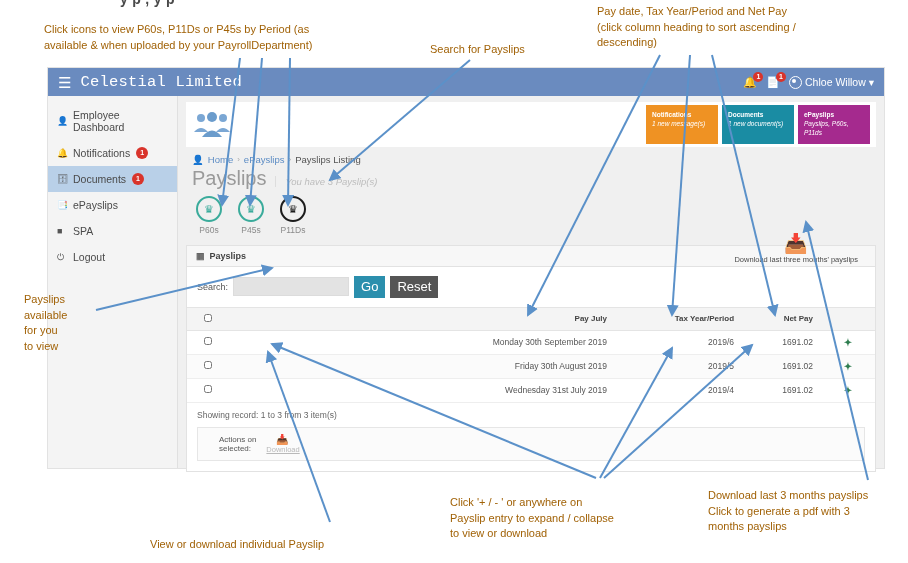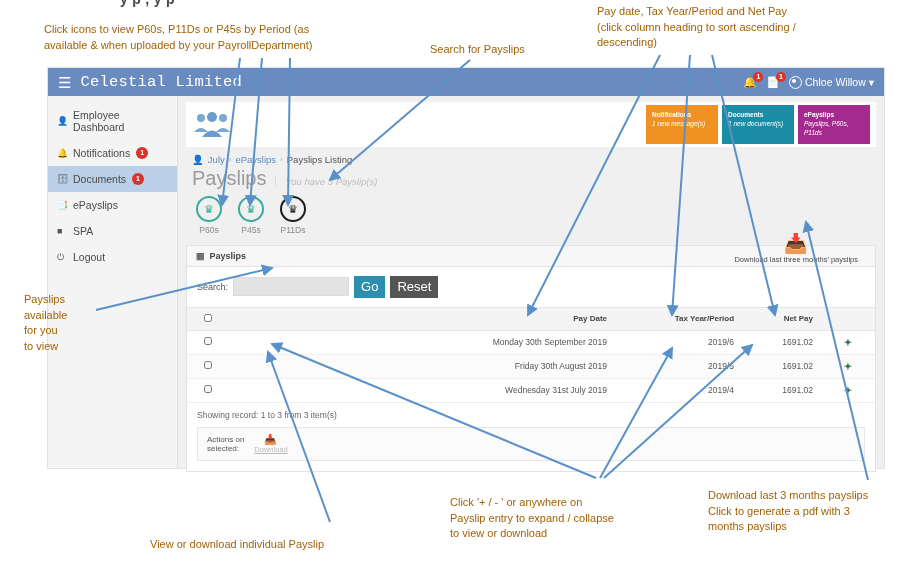--- a/index.html
+++ b/index.html
@@ -138,21 +138,21 @@
   .col-date{text-align:right;}
   .col-tax{text-align:right;margin-top:10px;}
   .col-net{text-align:right;}
   .col-exp{width:38px;text-align:center;}
   input[type=checkbox]{width:8px;height:8px;margin:0;}
   .plus{color:#2e7d4f;font-weight:bold;font-size:10px;cursor:pointer;}
 
   .showing{font-size:8.5px;color:#666;padding:7px 10px;}
   .actions-box{
     margin:0 10px 10px 10px;border:1px solid #e6e6e6;background:#fbfbfb;
-    display:flex;align-items:center;gap:10px;padding:6px 9px;font-size:8px;color:#555;
+    display:flex;align-items:center;gap:10px;padding:6px 21px;font-size:8px;color:#555;
   }
   .actions-dl{text-align:center;color:#b9b9b9;cursor:pointer;}
   .actions-dl .i{font-size:10px;display:block;color:#b0b0b0;}
   .actions-dl .t{text-decoration:underline;font-size:7.5px;}
 </style>
 </head>
 <body>
 
 <div class="app">
 
@@ -229,21 +229,21 @@
           </div>
           <div class="tile" style="background:#a52a8e">
             <span class="t-title">ePayslips</span>
             <span class="t-sub">Payslips, P60s, P11ds</span>
           </div>
         </div>
       </div>
 
       <div class="breadcrumb">
         <span>👤</span>
-        <a>July</a>
+        <a>Home</a>
         <span class="crumb-sep">›</span>
         <a>ePayslips</a>
         <span class="crumb-sep">›</span>
         <span>Payslips Listing</span>
       </div>
 
       <div class="page-title-row">
         <span class="page-title">Payslips</span>
         <span class="page-sub">You have 3 Payslip(s)</span>
       </div>
@@ -281,21 +281,21 @@
           <span class="btn btn-reset">Reset</span>
         </div>
 
         <table>
           <thead>
             <tr>
               <th class="col-chk">
                 <input type="checkbox" style="">
               </th>
               <th class="col-blank"></th>
-              <th class="col-date">Pay Date</th>
+              <th class="col-date">Pay July</th>
               <th class="col-tax">Tax Year/Period</th>
               <th class="col-net">Net Pay</th>
               <th class="col-exp"></th>
             </tr>
           </thead>
           <tbody>
             <tr>
               <td class="col-chk"><input type="checkbox" style=""></td>
               <td class="col-blank"></td>
               <td class="col-date">Monday 30th September 2019</td>

